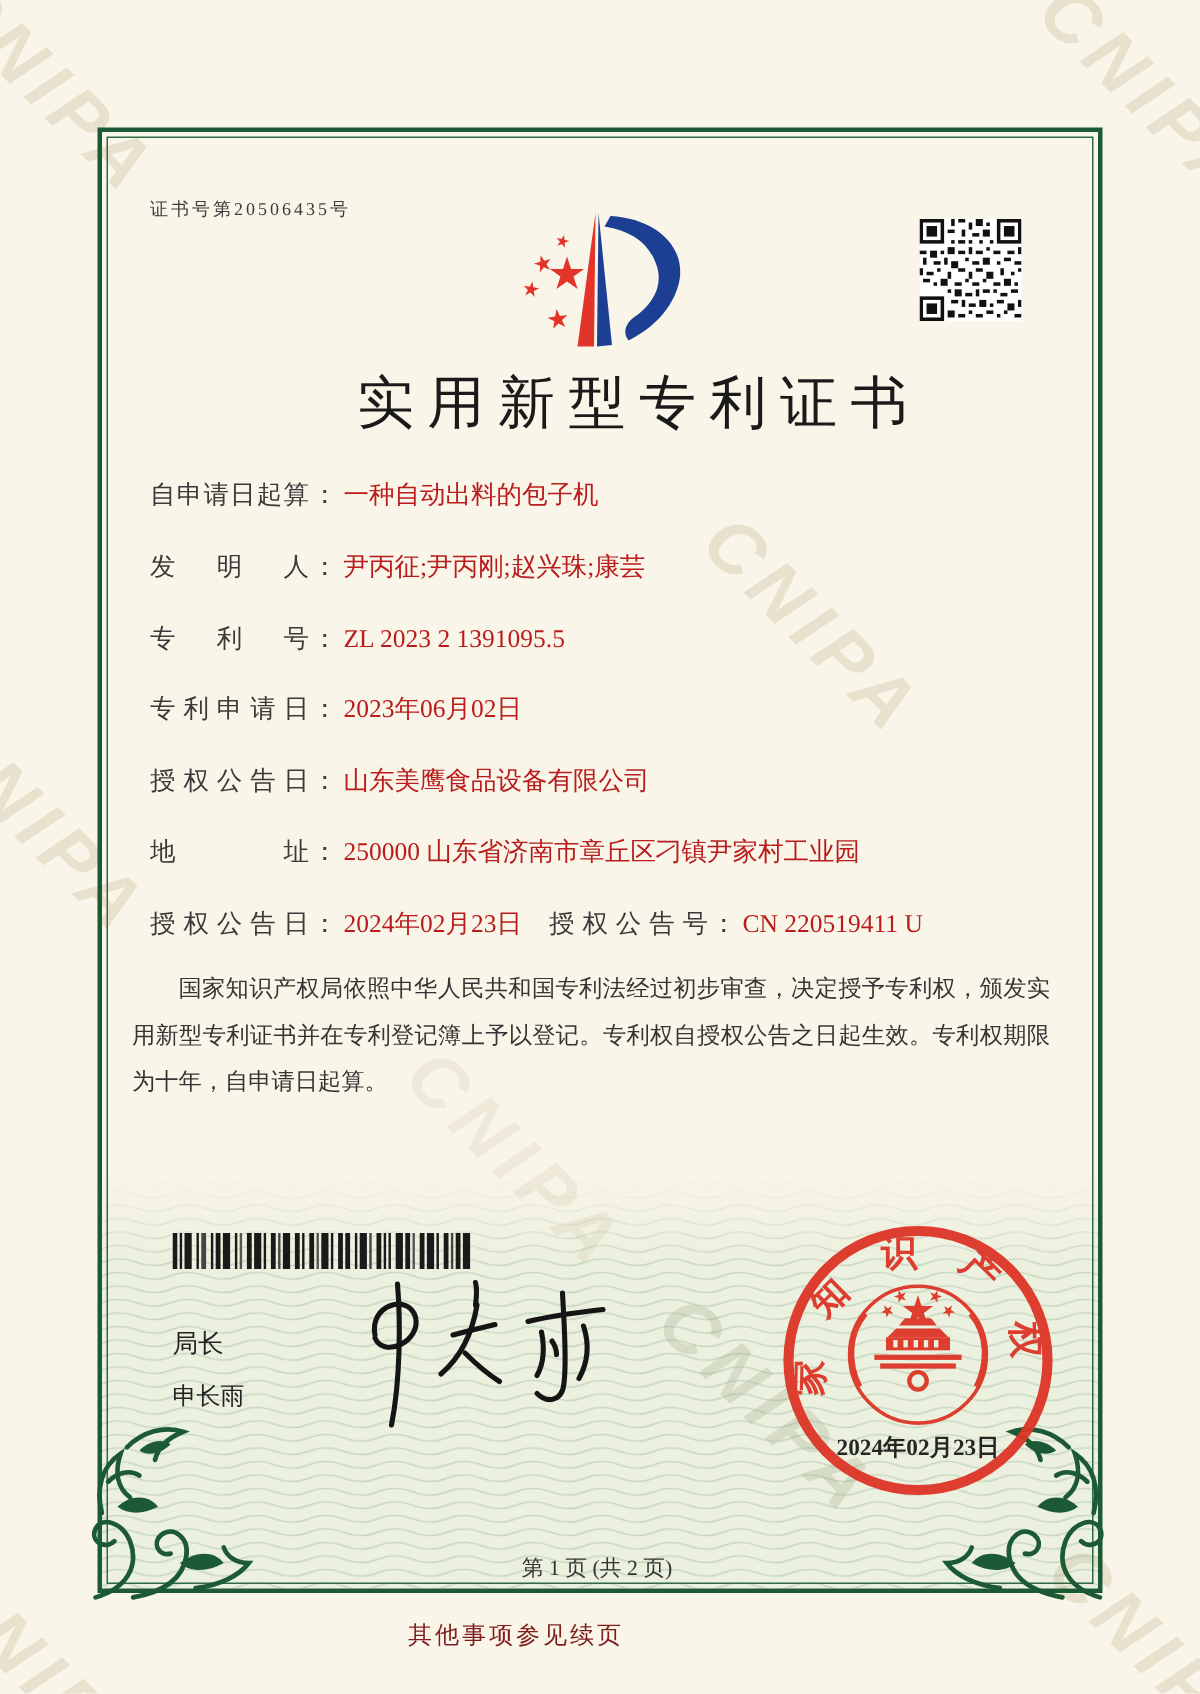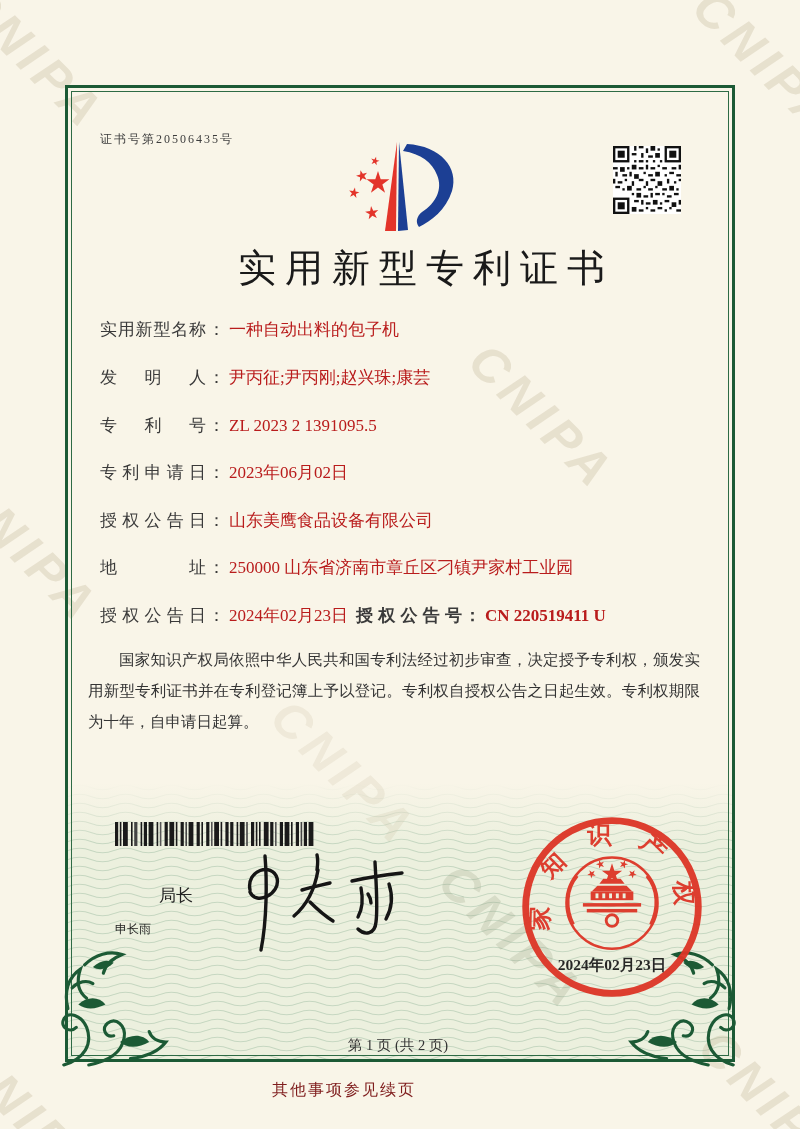--- a/index.html
+++ b/index.html
@@ -30,31 +30,31 @@
   
   .cert-no{left:100px;top:131px;font-size:12px;letter-spacing:2px;color:#3c3c3c;z-index:4;}
   .title{left:0;top:243px;width:800px;text-align:center;font-size:38px;font-weight:400;
     letter-spacing:9px;color:#1a1a1a;z-index:4;padding-left:26px;}
   
   .row{position:absolute;left:100px;font-size:17px;color:#3a3a3a;z-index:4;white-space:nowrap;}
   .flabel{display:inline-block;width:106px;text-align:justify;text-align-last:justify;
     vertical-align:bottom;}
   .colon{display:inline-block;margin:0 4px 0 2px;}
   .fvalue{color:#b91c1c;}
-  .grant2{position:absolute;left:256px;top:0;white-space:nowrap;font-weight:bold;}
+  .grant2{position:absolute;left:266px;top:0;white-space:nowrap;}
   
   .paras{left:88px;top:644px;width:612px;z-index:4;font-size:15.5px;line-height:31px;
     text-align:justify;color:#343434;}
   .paras p{margin:0;text-indent:2em;}
   
   .barcode{left:115px;top:822px;z-index:4;}
   .sig-title{left:115px;top:884px;z-index:4;font-family:Liberation Serif, serif;
-    font-size:17px;color:#222;margin-left:44px;}
+    font-size:17px;color:#222;}
   .sig-name{left:115px;top:921px;z-index:4;font-family:"Liberation Sans","DejaVu Sans",sans-serif;
-    font-size:12px;color:#222;}
+    font-size:16px;color:#222;}
   .signature{left:222px;top:850px;z-index:4;}
   .seal{left:515px;top:810px;z-index:5;opacity:.95;}
   .page-num{left:0;top:1036px;width:796px;text-align:center;font-size:14.5px;color:#333;z-index:4;}
   .cont-note{left:0;top:1080px;width:688px;text-align:center;font-size:16px;color:#7f1d1d;z-index:4;
     letter-spacing:2px;}
   .logo{left:335px;top:132px;z-index:4;}
   .qr{left:613px;top:146px;z-index:4;}
 </style>
 </head>
 <body>
@@ -220,21 +220,21 @@
       <rect x="19" y="26" width="2" height="1"></rect>
       <rect x="22" y="27" width="1" height="1"></rect>
       <rect x="24" y="26" width="1" height="1"></rect>
       <rect x="27" y="27" width="2" height="1"></rect>
   </g>
 </svg>
 
 <div class="abs title">实用新型专利证书</div>
 
 <div class="row" style="top:318px">
-  <span class="flabel">实用新型名称</span><span class="colon">：</span><span class="fvalue">一种自动出料的包子机</span>
+  <span class="flabel">自申请日起算</span><span class="colon">：</span><span class="fvalue">一种自动出料的包子机</span>
 </div>
 <div class="row" style="top:366px">
   <span class="flabel">发明人</span><span class="colon">：</span><span class="fvalue">尹丙征;尹丙刚;赵兴珠;康芸</span>
 </div>
 <div class="row" style="top:414px">
   <span class="flabel">专利号</span><span class="colon">：</span><span class="fvalue">ZL 2023 2 1391095.5</span>
 </div>
 <div class="row" style="top:461px">
   <span class="flabel">专利申请日</span><span class="colon">：</span><span class="fvalue">2023年06月02日</span>
 </div>

